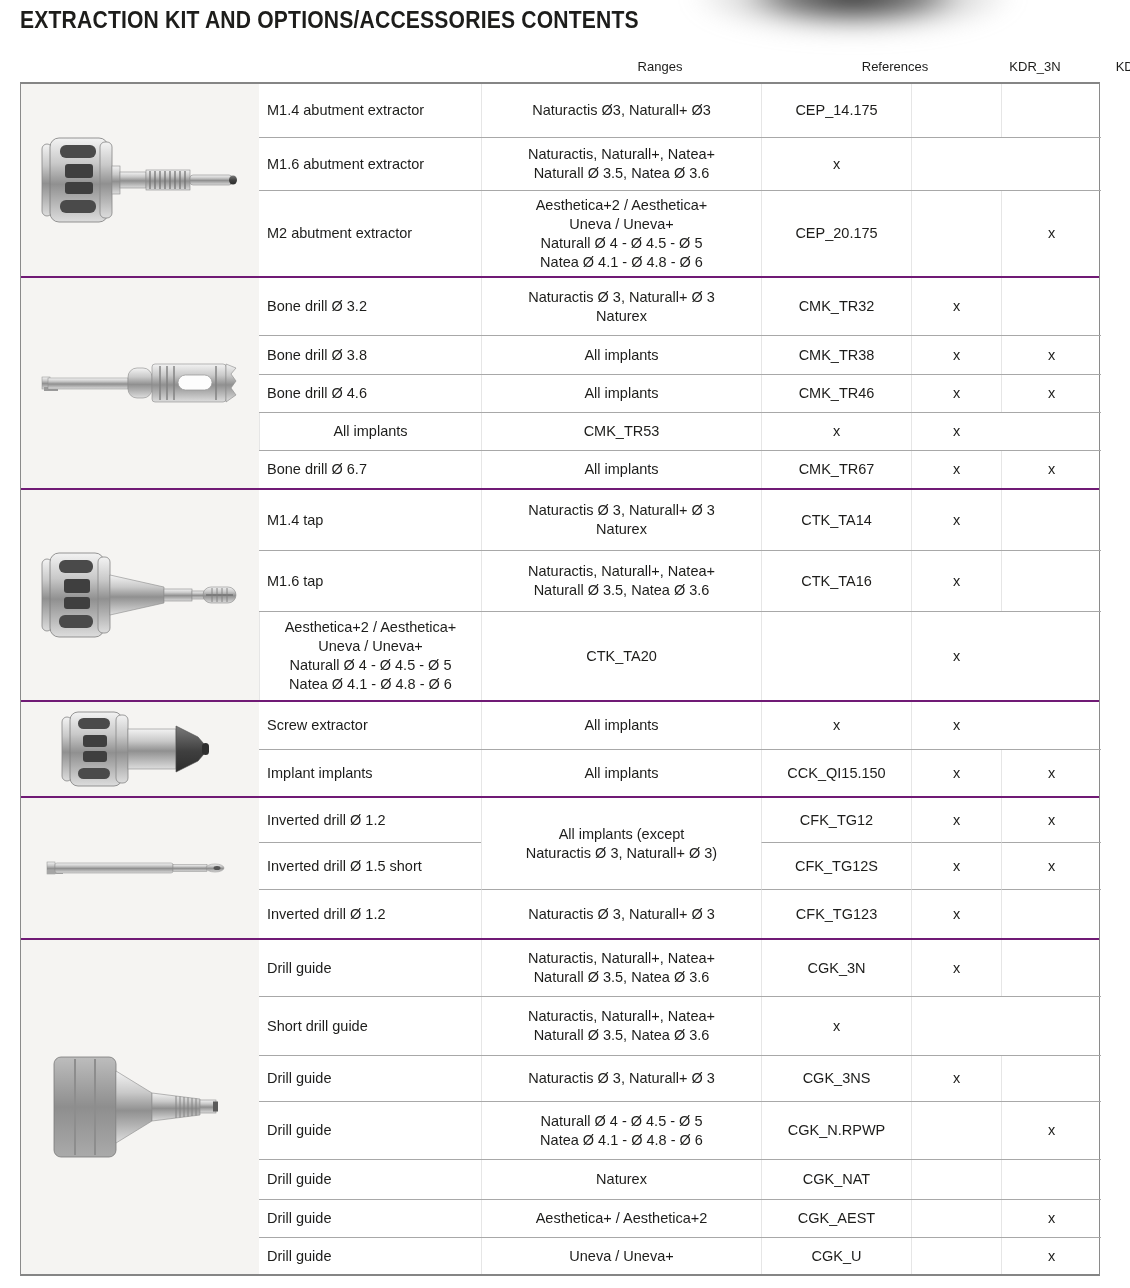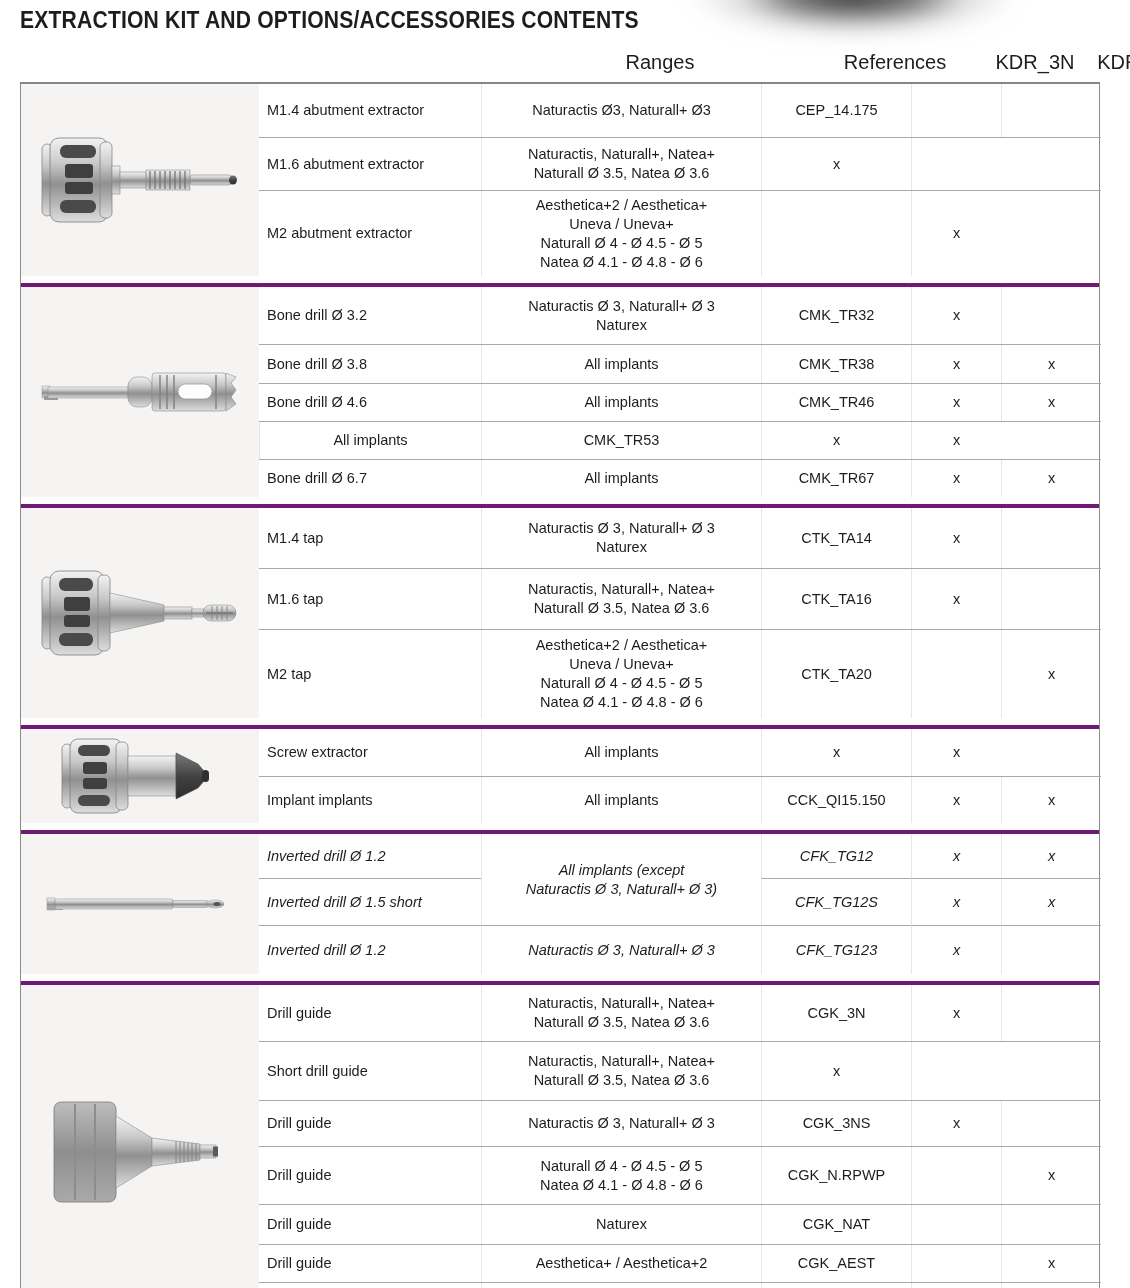--- a/index.html
+++ b/index.html
@@ -16,49 +16,49 @@
   .photo-blur{
     position:absolute;left:688px;top:-40px;width:330px;height:80px;
     background:radial-gradient(ellipse 50% 52% at 50% 45%,
       rgba(42,42,42,.97) 0%, rgba(88,88,88,.78) 42%,
       rgba(150,150,150,.32) 68%, rgba(255,255,255,0) 100%);
     filter:blur(10px);
   }
   .headers{
     position:absolute;left:20px;top:50px;width:1080px;height:28px;
     display:grid;grid-template-columns:238px 222px 280px 150px 90px 100px;
-    align-items:end;font-size:20px;gap:20px;
+    align-items:end;font-size:13px;gap:20px;
   }
   .headers .h{display:flex;justify-content:center;padding-bottom:4px;}
   .table{
     position:absolute;left:20px;top:82px;width:1080px;box-sizing:border-box;
     border:1px solid #8a8a8a;border-top:2px solid #858585;border-bottom:2px solid #858585;
   }
   .sec{display:flex;}
-  .sec + .sec{border-top:4px solid #701a75;margin-top:7px;}
+  .sec + .sec{border-top:2px solid #701a75;}
   .imgcell{
     flex:0 0 238px;background:#f5f4f2;
     display:flex;align-items:center;justify-content:center;
   }
   .rows{flex:1;display:flex;flex-direction:column;}
   .row{display:grid;grid-template-columns:222px 280px 150px 90px 100px;}
   .row + .row{border-top:1px solid #a8a8a8;}
   .c{
     display:flex;align-items:center;justify-content:center;text-align:center;
     font-size:14.5px;line-height:19px;border-left:1px solid #e6e6e6;
     padding:4px 4px;box-sizing:border-box;
   }
   .c.name{justify-content:flex-start;text-align:left;padding-left:8px;border-left:none;}
   .c.ranges{white-space:pre-line;}
   
   .rows.merged{
     display:grid;grid-template-columns:222px 280px 150px 90px 100px;
     grid-template-rows:minmax(45px,auto) minmax(46px,auto) minmax(49px,auto);
   }
-  .rows.merged .c{min-height:0;font-style:italic;}
+  .rows.merged .c{min-height:0;}
   .bb{border-bottom:1px solid #a8a8a8;}
   .bt{border-top:1px solid #a8a8a8;}
   svg{display:block;}
 </style>
 </head>
 <body>
 
 <svg width="0" height="0" style="position:absolute" aria-hidden="true">
   <defs>
     <linearGradient id="metal" x1="0" y1="0" x2="0" y2="1">
@@ -136,20 +136,21 @@
 Naturall Ø 3.5, Natea Ø 3.6</div>
         <div class="c">x</div>
         <div class="c"></div>
       </div>
       <div class="row" style="min-height:85px">
         <div class="c name">M2 abutment extractor</div>
         <div class="c ranges">Aesthetica+2 / Aesthetica+
 Uneva / Uneva+
 Naturall Ø 4 - Ø 4.5 - Ø 5
 Natea Ø 4.1 - Ø 4.8 - Ø 6</div>
+        <div class="c">CEP_20.175</div>
         <div class="c"></div>
         <div class="c">x</div>
       </div>
     </div>
   </div>
 
   <div class="sec">
     <div class="imgcell">
       <svg width="200" height="64" viewBox="0 0 200 64">
         <rect x="2" y="26" width="8" height="12" fill="url(#metal)" stroke="#8a8a8a" stroke-width=".5"></rect>
@@ -240,21 +241,20 @@
       </div>
       <div class="row" style="min-height:60px">
         <div class="c name">M1.6 tap</div>
         <div class="c ranges">Naturactis, Naturall+, Natea+
 Naturall Ø 3.5, Natea Ø 3.6</div>
         <div class="c">CTK_TA16</div>
         <div class="c">x</div>
         <div class="c"></div>
       </div>
       <div class="row" style="min-height:88px">
-        <div class="c name">M2 tap</div>
         <div class="c ranges">Aesthetica+2 / Aesthetica+
 Uneva / Uneva+
 Naturall Ø 4 - Ø 4.5 - Ø 5
 Natea Ø 4.1 - Ø 4.8 - Ø 6</div>
         <div class="c">CTK_TA20</div>
         <div class="c"></div>
         <div class="c">x</div>
       </div>
     </div>
   </div>

